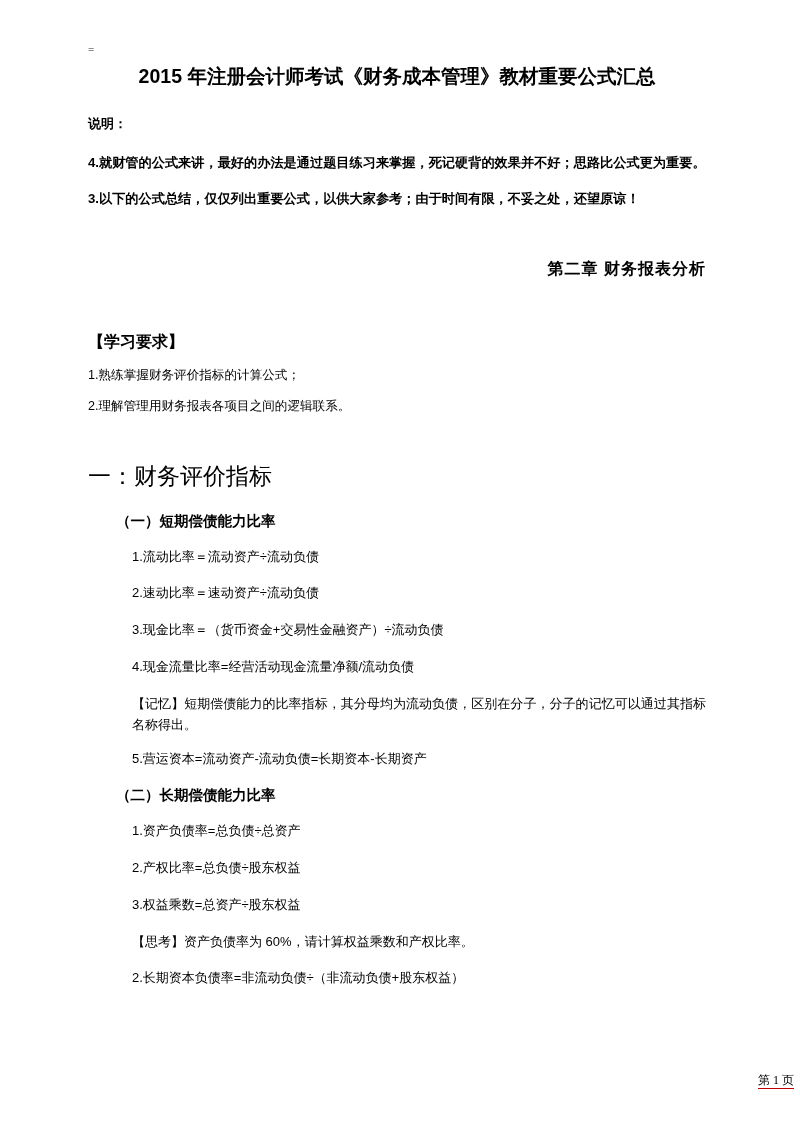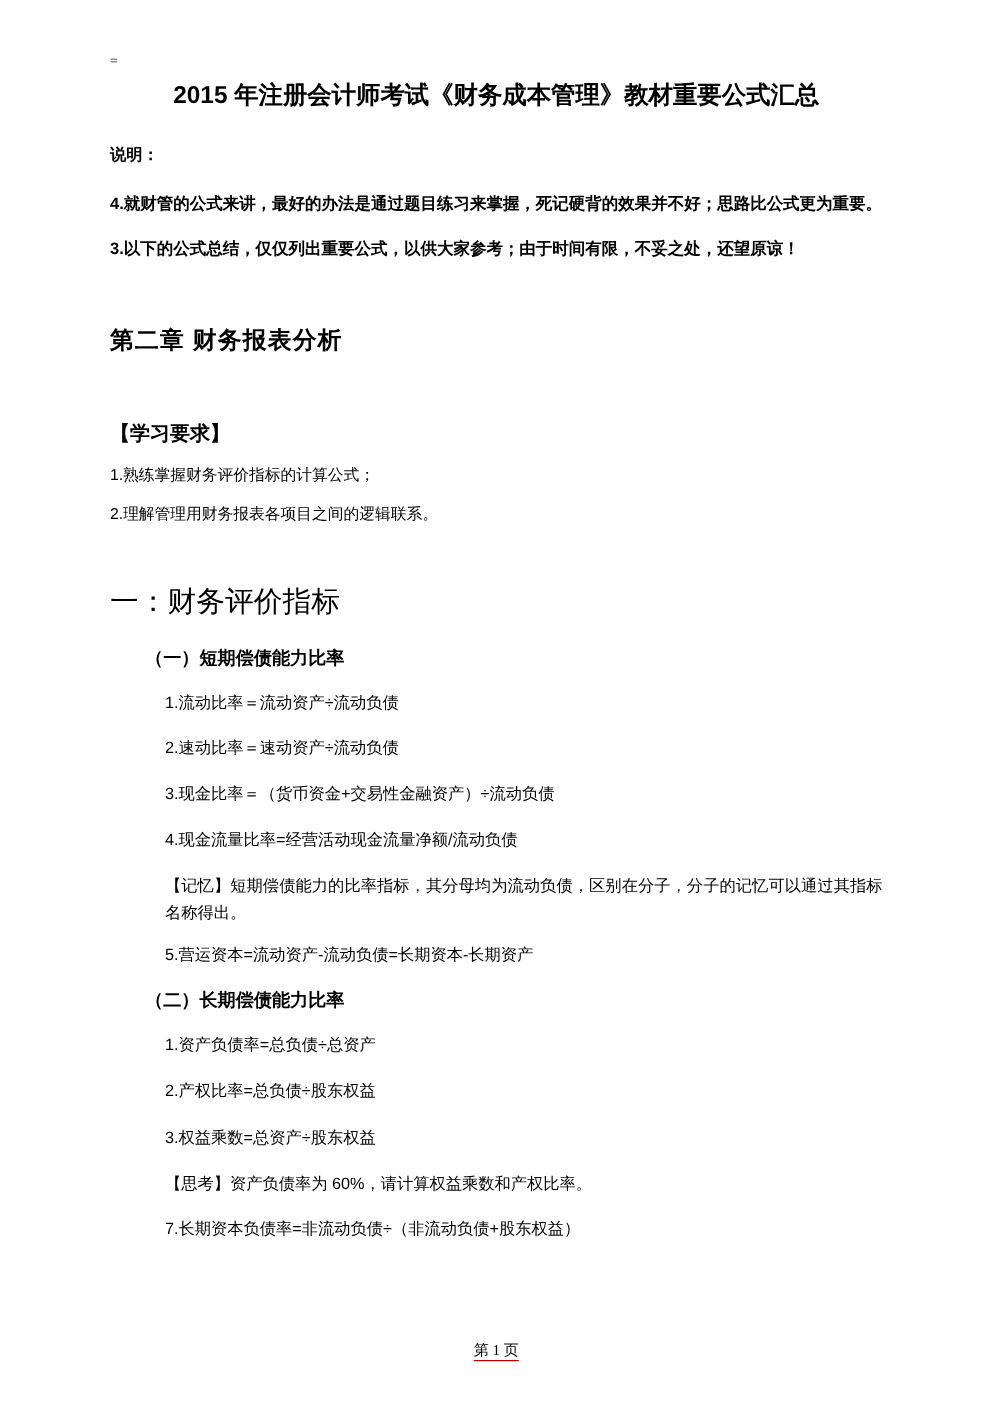--- a/index.html
+++ b/index.html
@@ -45,22 +45,22 @@
     margin: 0 0 18px 0;
   }
   .note-line {
     font-size: 13.2px;
     font-weight: bold;
     line-height: 1.75;
     margin: 0 0 13px 0;
     text-align: justify;
   }
   .chapter-title {
-    text-align: left;
-    font-size: 19px;
+    text-align: right;
+    font-size: 16px;
     font-weight: bold;
     margin: 48px 0 52px 0;
     letter-spacing: 1px;
   }
   .req-head {
     font-size: 16px;
     font-weight: bold;
     margin: 0 0 14px 0;
   }
   .req-line {
@@ -89,21 +89,21 @@
   .item.wrap {
     padding-left: 44px;
     text-indent: 0;
     margin-bottom: 14px;
   }
   .footer {
     position: absolute;
     left: 0;
     right: 0;
     bottom: 34px;
-    text-align: center;
+    text-align: right;
     font-size: 12px;
     font-family: "Liberation Serif", serif;
   }
   .footer .pg {
     border-bottom: 1px solid #c00000;
     padding-bottom: 1px;
   }
 </style>
 </head>
 <body>
@@ -133,19 +133,19 @@
   <div class="item">3.现金比率＝（货币资金+交易性金融资产）÷流动负债</div>
   <div class="item">4.现金流量比率=经营活动现金流量净额/流动负债</div>
   <div class="item wrap">【记忆】短期偿债能力的比率指标，其分母均为流动负债，区别在分子，分子的记忆可以通过其指标名称得出。</div>
   <div class="item">5.营运资本=流动资产-流动负债=长期资本-长期资产</div>
 
   <div class="h2-line">（二）长期偿债能力比率</div>
   <div class="item">1.资产负债率=总负债÷总资产</div>
   <div class="item">2.产权比率=总负债÷股东权益</div>
   <div class="item">3.权益乘数=总资产÷股东权益</div>
   <div class="item">【思考】资产负债率为 60%，请计算权益乘数和产权比率。</div>
-  <div class="item">7.长期资本负债率=非流动负债÷（非流动负债+股东权益）</div>
+  <div class="item">2.长期资本负债率=非流动负债÷（非流动负债+股东权益）</div>
 
   <div class="footer">
     <span class="pg">第 1 页</span>
   </div>
 
 </div>
 
 </body></html>

